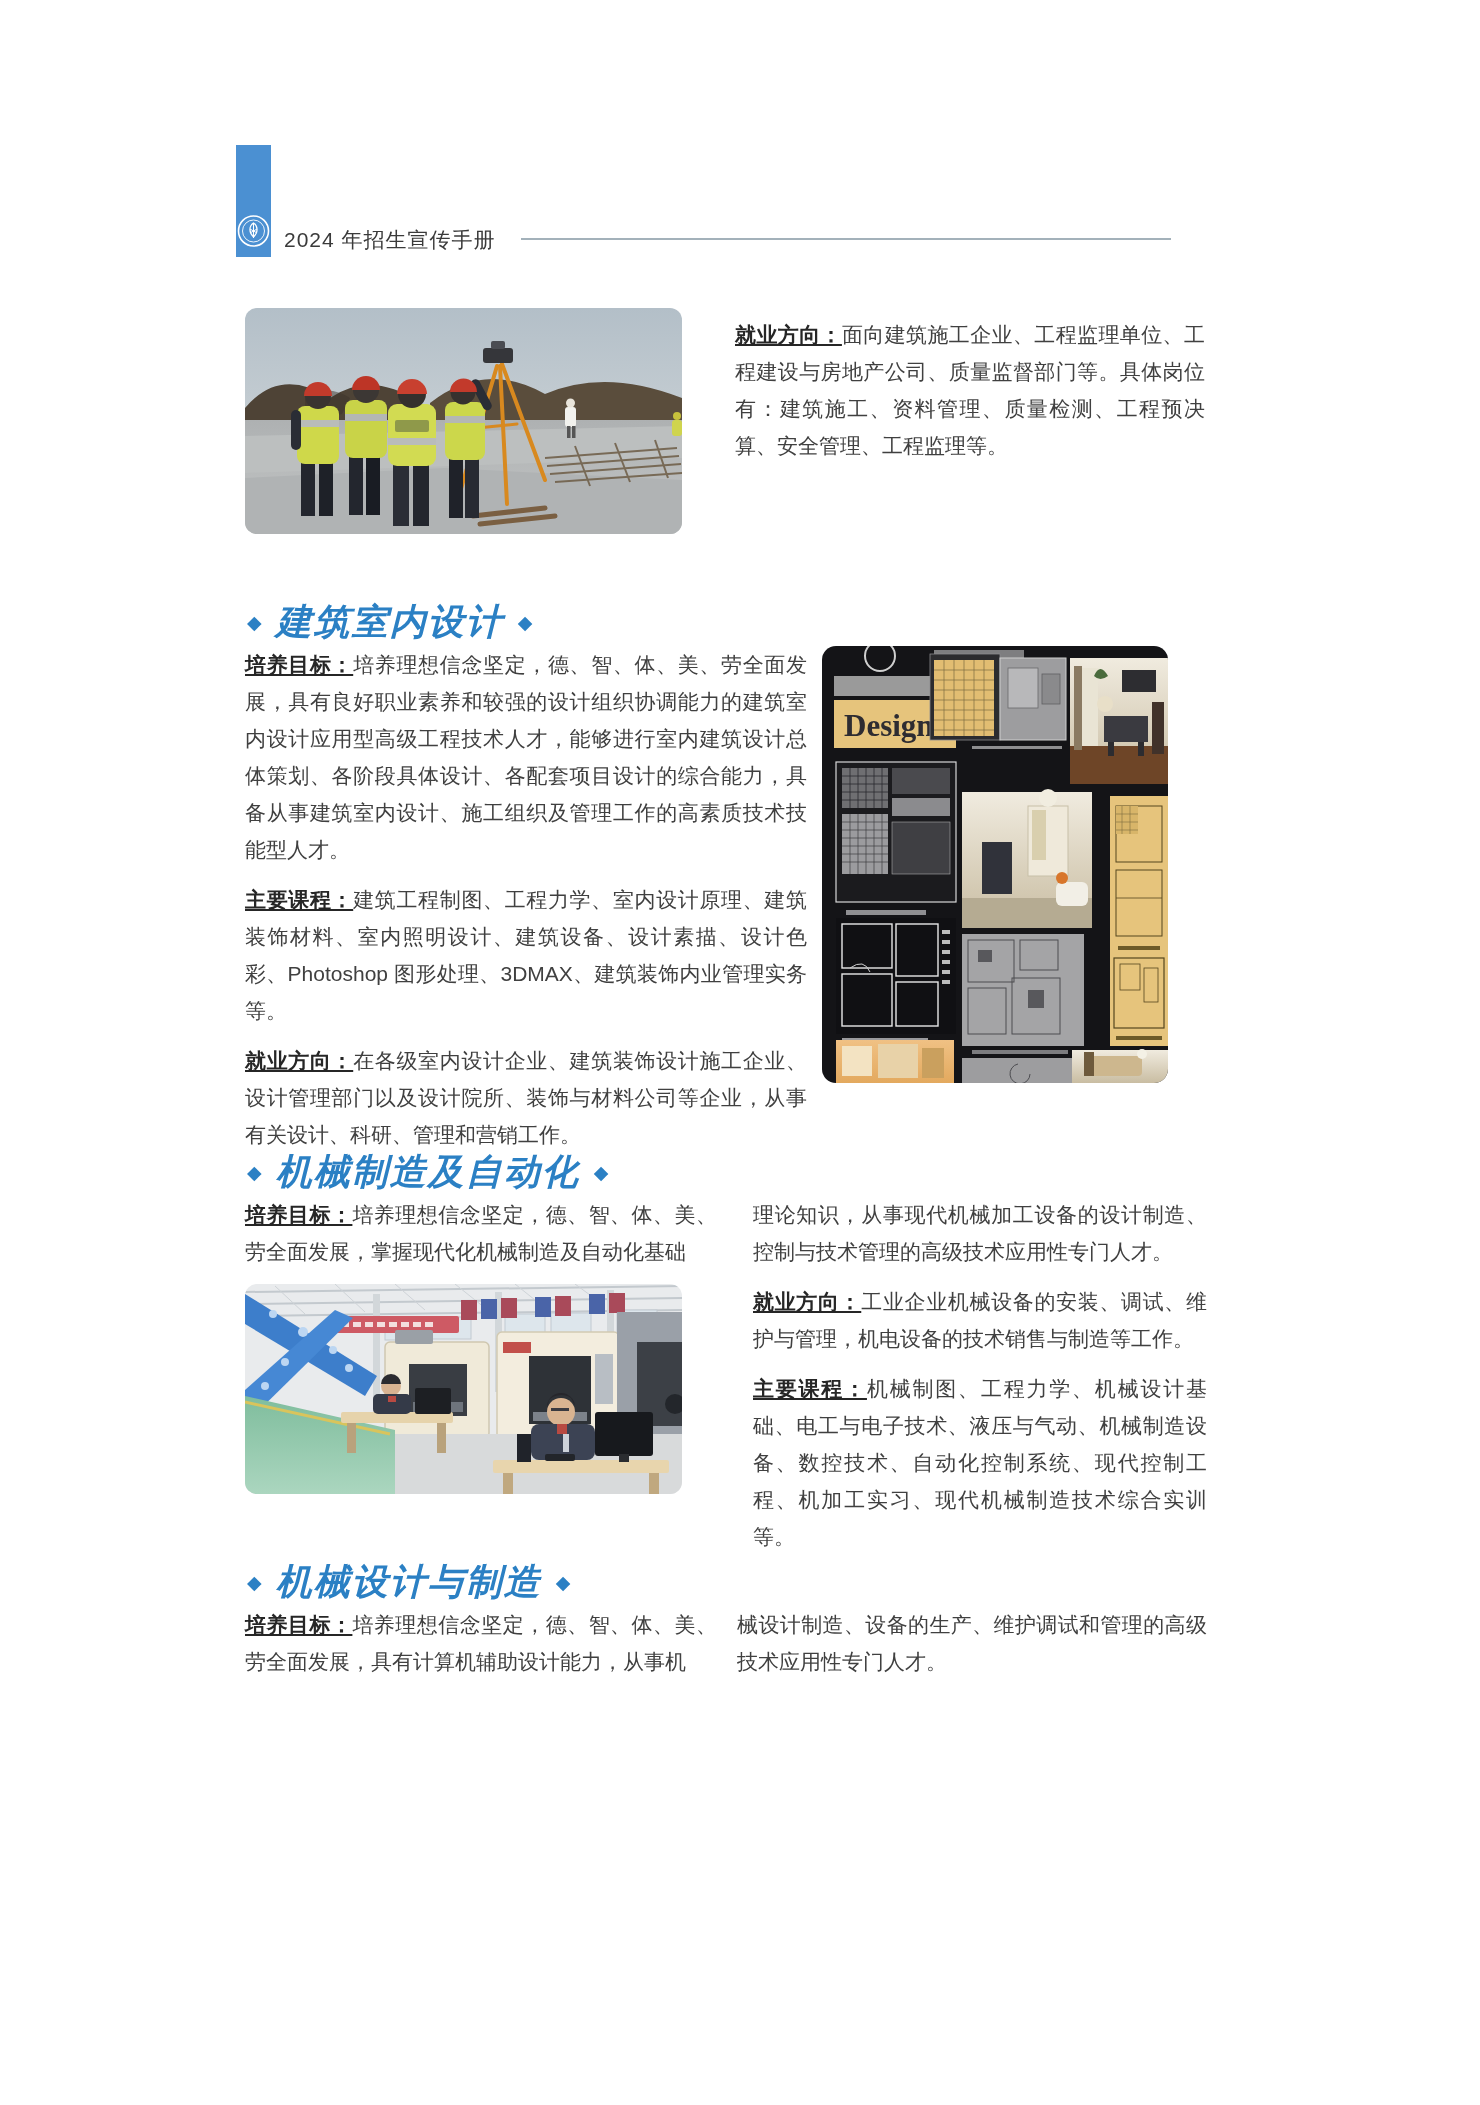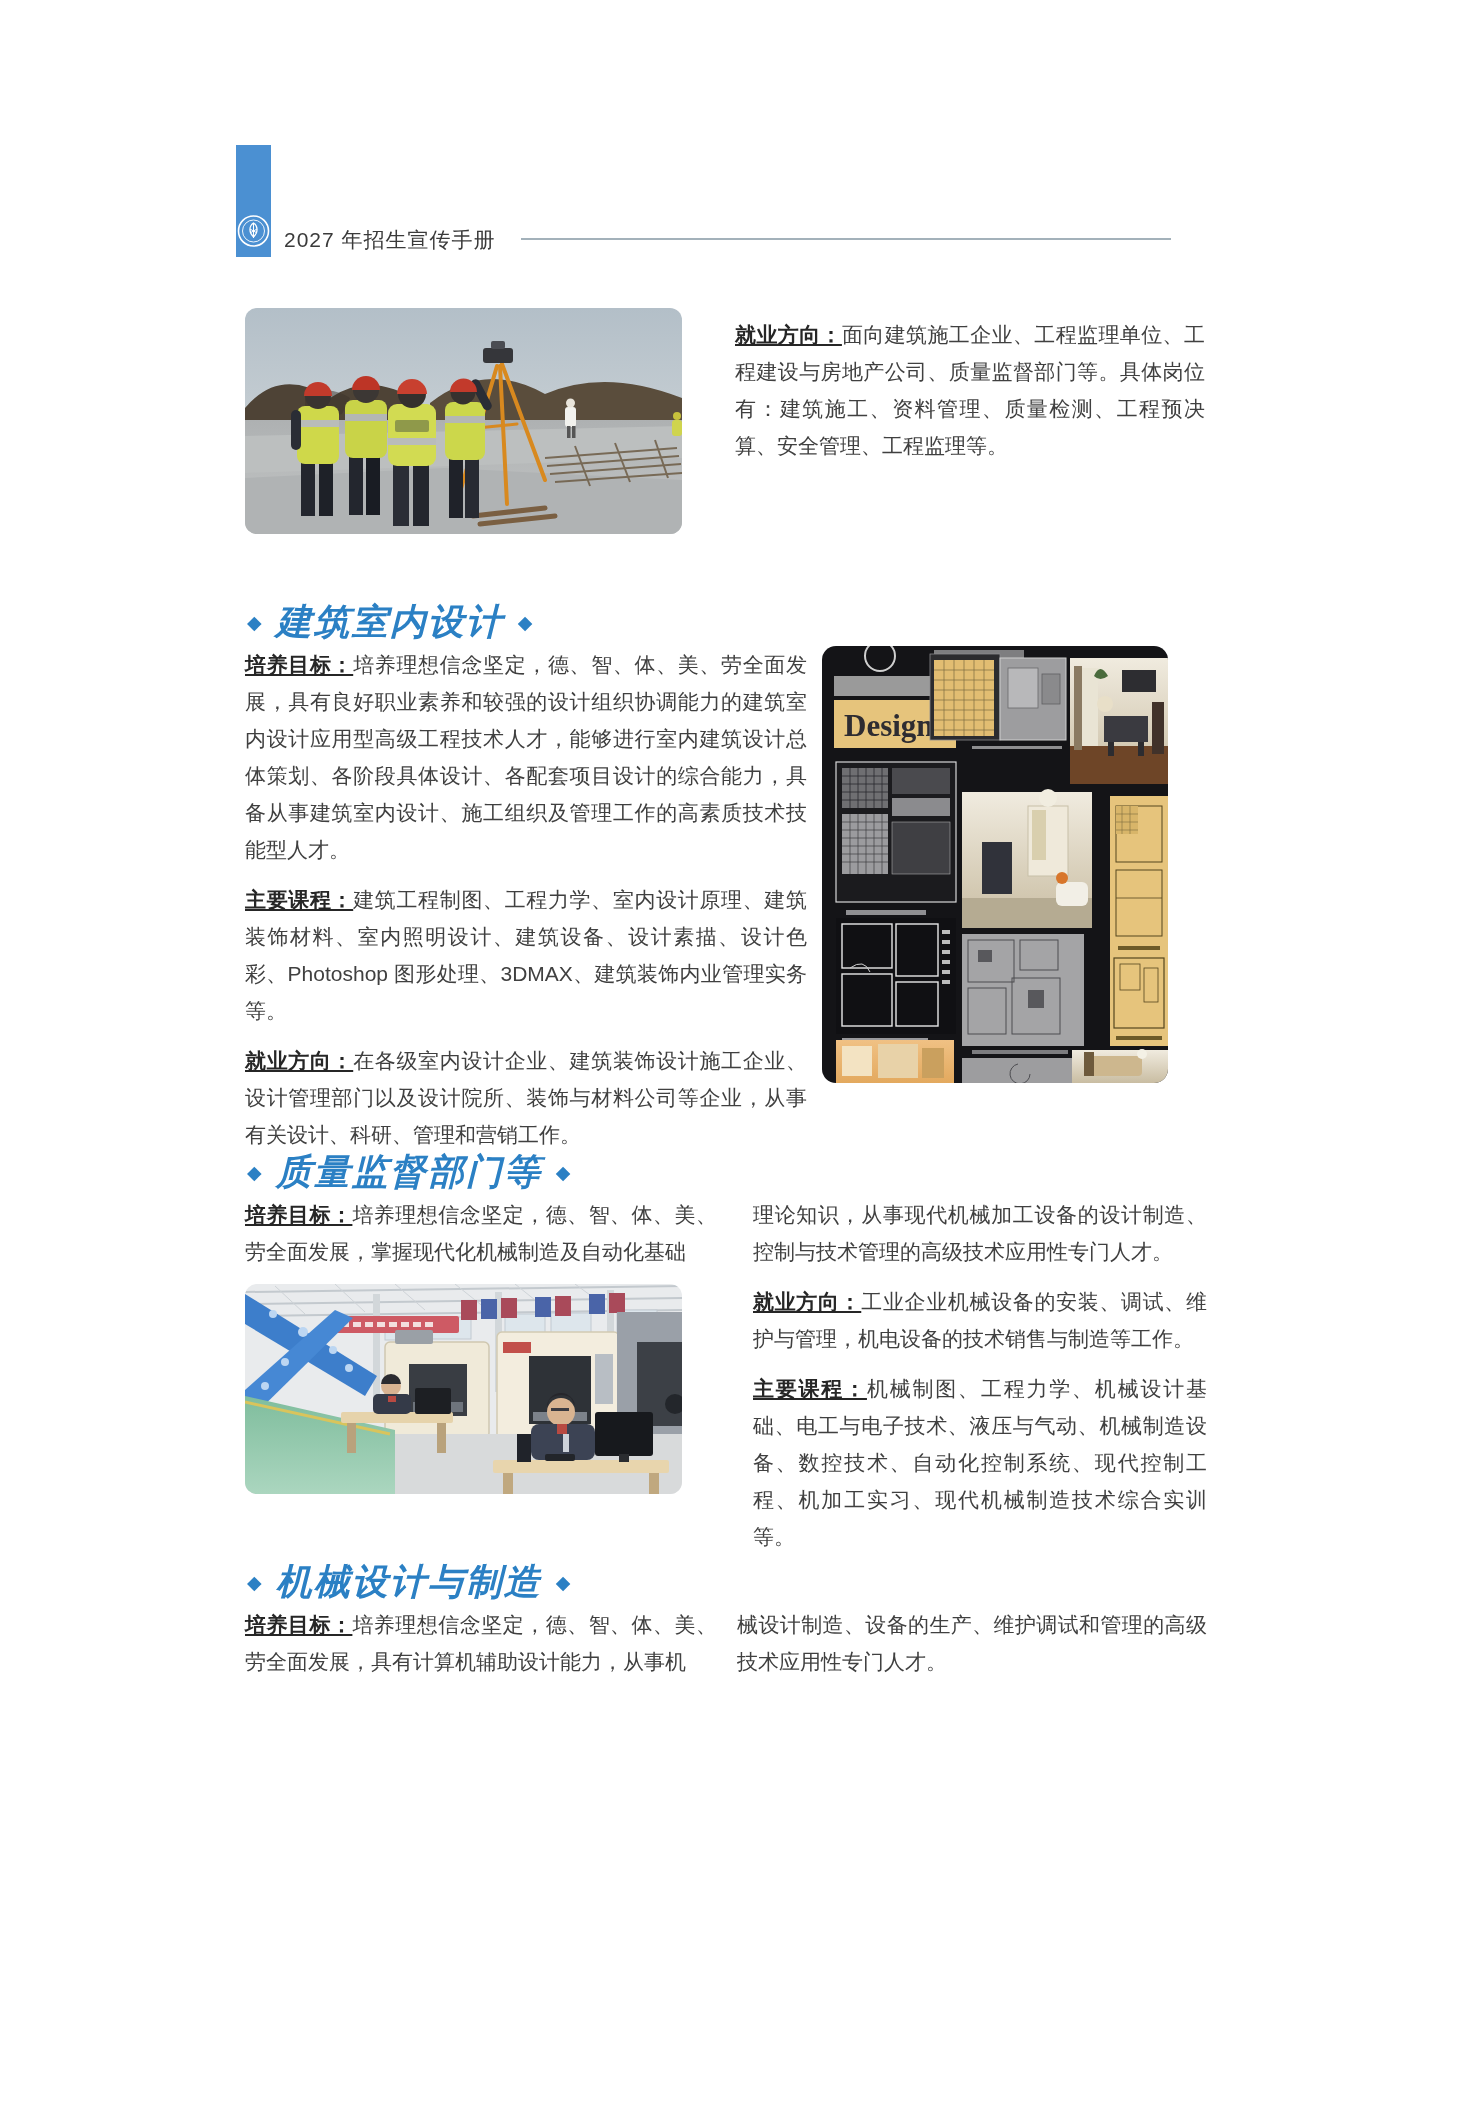--- a/index.html
+++ b/index.html
@@ -68,21 +68,21 @@
 
   <div class="header-bar"></div>
   <div class="header-logo">
     <svg width="33" height="40" viewBox="0 0 33 40">
       <circle cx="16.5" cy="21" r="15" fill="none" stroke="#ffffff" stroke-width="1.6"></circle>
       <circle cx="16.5" cy="21" r="11" fill="none" stroke="#ffffff" stroke-width="0.9"></circle>
       <path d="M16.5 13 C12 16 11.5 22 16.5 27 C21.5 22 21 16 16.5 13 Z" fill="none" stroke="#ffffff" stroke-width="1.2"></path>
       <path d="M16.5 14 L16.5 28 M13 19 L20 23 M20 19 L13 23" stroke="#ffffff" stroke-width="1"></path>
     </svg>
   </div>
-  <div class="header-title">2027 年招生宣传手册</div>
+  <div class="header-title">2024 年招生宣传手册</div>
   <div class="header-line"></div>
 
   <div class="row-intro">
     <div class="intro-photo">
       <svg width="437" height="226" viewBox="0 0 437 226">
         <defs>
           <linearGradient id="sky" x1="0" y1="0" x2="0" y2="1">
             <stop offset="0" stop-color="#b3bfc8"></stop>
               <stop offset="1" stop-color="#d8dcdd"></stop>
           </linearGradient>
@@ -346,21 +346,21 @@
           <rect x="268" y="410" width="52" height="20" rx="4" fill="#cdb78e"></rect>
           <rect x="262" y="406" width="10" height="24" fill="#6e5a3c"></rect>
           <circle cx="320" cy="408" r="5" fill="#f4f1e6"></circle>
         </g>
       </svg>
     </div>
   </div>
 
   <div class="sec-heading" style="top:1148px;">
     <span class="diamond">◆</span>
-    <span class="htext">质量监督部门等</span>
+    <span class="htext">机械制造及自动化</span>
     <span class="diamond">◆</span>
   </div>
 
   <div class="sec2-row">
     <div class="sec2-left">
       <p class="para">
         <span class="lbl">培养目标：</span><span>培养理想信念坚定，德、智、体、美、劳全面发展，掌握现代化机械制造及自动化基础</span>
       </p>
       <div class="sec2-photo">
         <svg width="437" height="210" viewBox="0 0 437 210">

